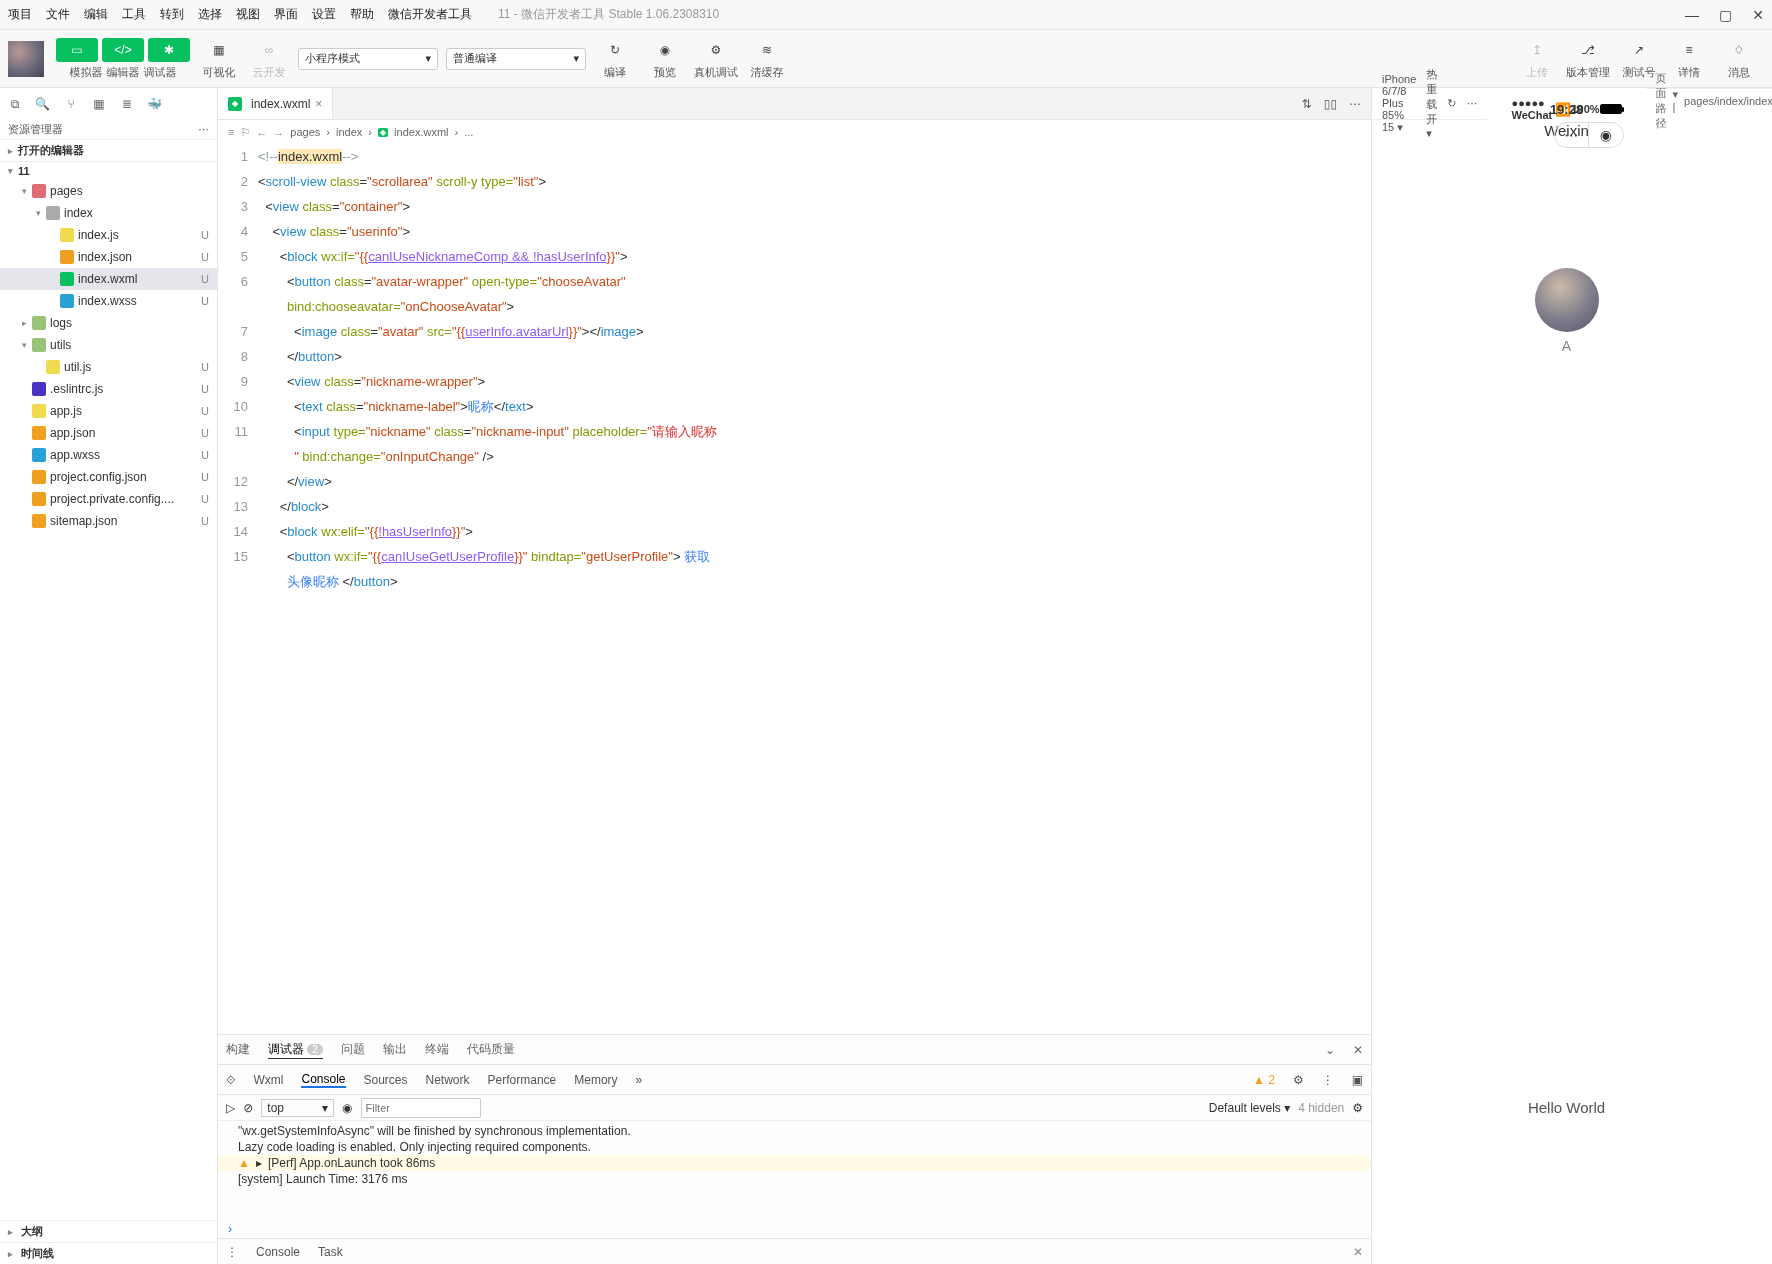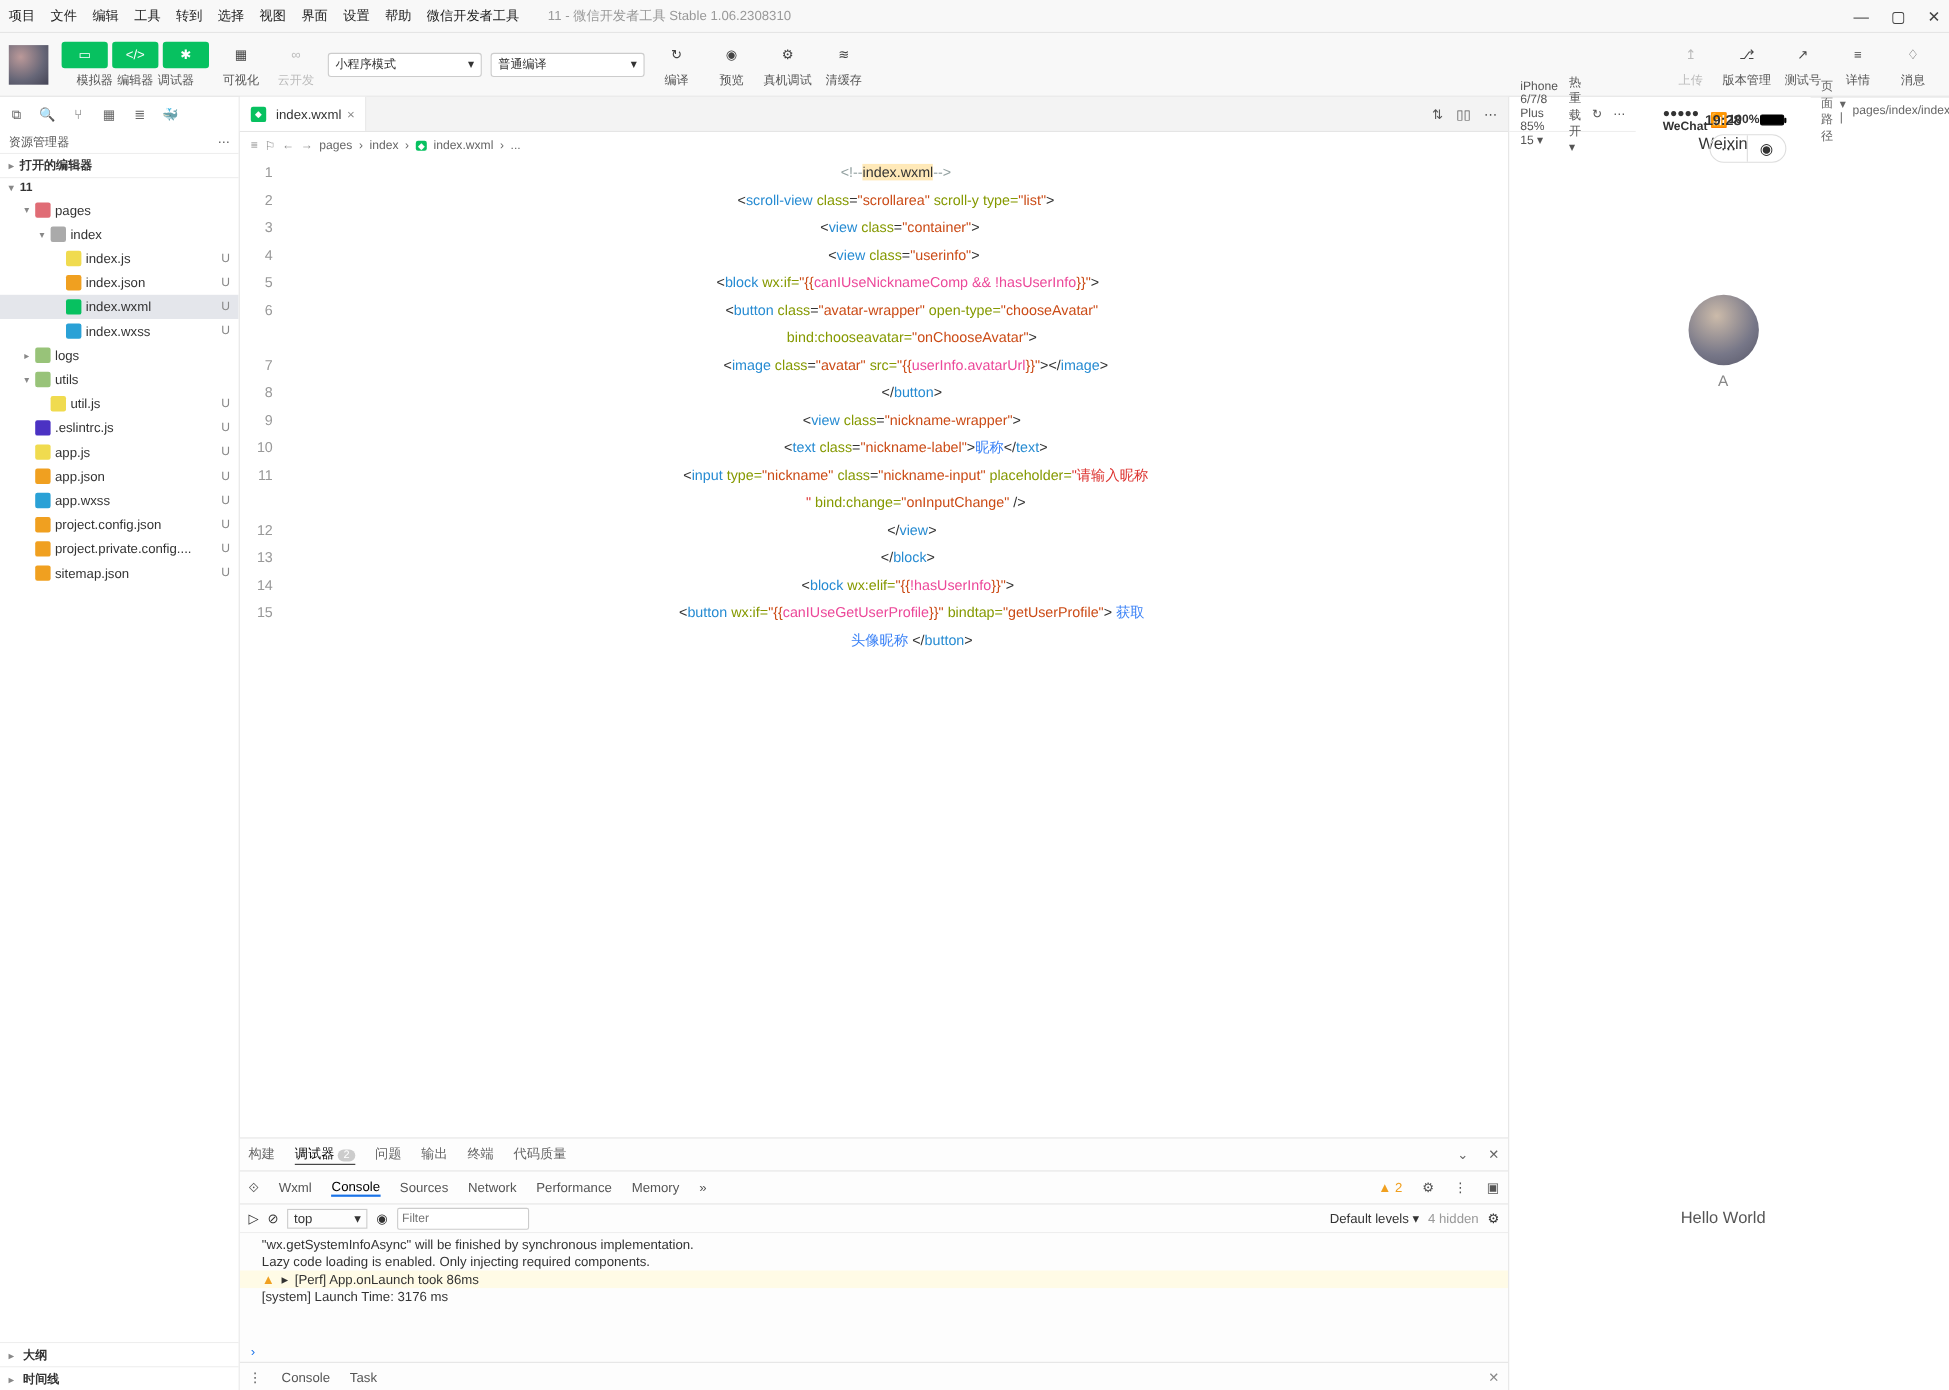--- a/index.html
+++ b/index.html
@@ -39,26 +39,26 @@
 .editor-pane { flex: 1; display: flex; flex-direction: column; min-width: 0; border-right: 1px solid #e5e5e5; }
 .tab-bar { display: flex; align-items: center; height: 32px; background: #f3f3f3; border-bottom: 1px solid #e5e5e5; }
 .tab { display: flex; align-items: center; height: 100%; padding: 0 10px; background: #fff; border-right: 1px solid #e5e5e5; gap: 5px; cursor: pointer; }
 .tab .close { color: #888; font-size: 12px; cursor: pointer; }
 .tab-right { margin-left: auto; display: flex; gap: 12px; padding: 0 10px; color: #555; }
 .breadcrumb { display: flex; align-items: center; height: 24px; padding: 0 10px; font-size: 11px; color: #666; gap: 6px; }
 .breadcrumb .bc-ic { color: #888; }
 .code-area { flex: 1; display: flex; overflow: auto; font-family: Consolas, Monaco, monospace; font-size: 13px; line-height: 25px; }
 .gutter { width: 40px; text-align: right; color: #999; padding-right: 10px; user-select: none; }
 .gutter div { height: 25px; }
-.code { flex: 1; white-space: pre; color: #333; text-align: center; }
+.code { flex: 1; white-space: pre; color: #333; }
 .code div { height: 25px; }
 .tag { color: #268bd2; }
 .attr { color: #859900; }
 .str { color: #cb4b16; }
-.js-id { color: #ec4899; }
+.js-id { color: #8b5cf6; text-decoration: underline; }
 .cmt { color: #93a1a1; }
 .txt { color: #3b82f6; }
 .cn-str { color: #dc322f; }
 .bottom-panel { height: 230px; border-top: 1px solid #e5e5e5; display: flex; flex-direction: column; background: #fdfdfd; }
 .panel-tabs { display: flex; align-items: center; height: 30px; border-bottom: 1px solid #e5e5e5; padding: 0 8px; font-size: 12px; gap: 18px; color: #666; }
 .panel-tabs .ptab { cursor: pointer; }
 .panel-tabs .ptab.active { color: #000; font-weight: 400; border-bottom: 1px solid #333; }
 .badge-count { background: #ccc; color: #fff; border-radius: 8px; padding: 0 5px; font-size: 10px; }
 .devtools-tabs { display: flex; align-items: center; height: 30px; border-bottom: 1px solid #e5e5e5; padding: 0 8px; gap: 18px; color: #555; font-size: 12px; }
 .devtools-tabs .dtab { cursor: pointer; }

